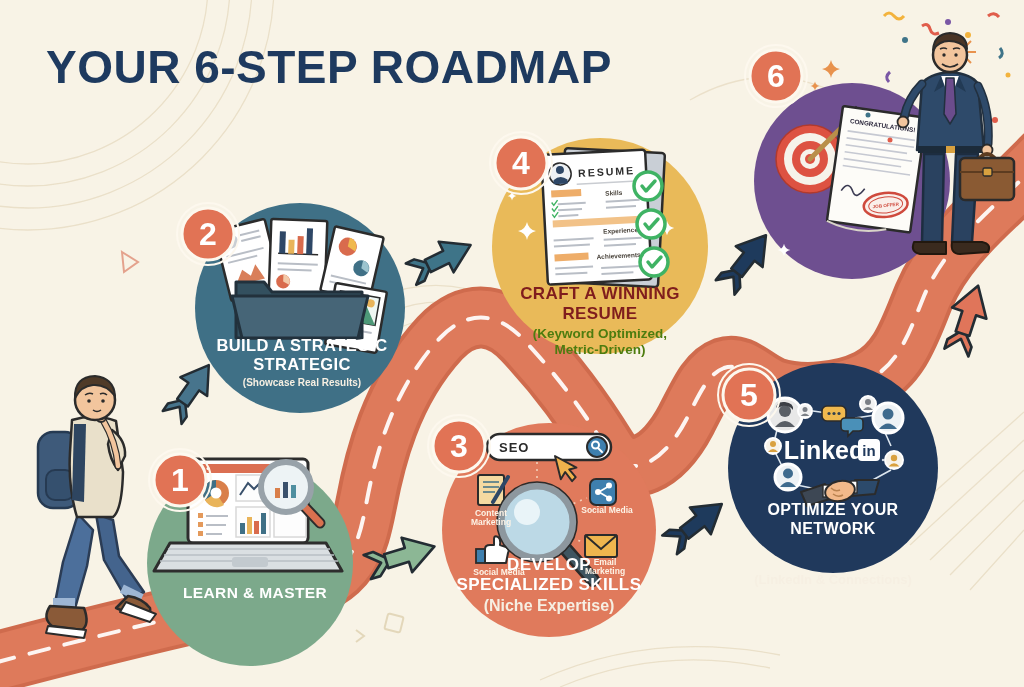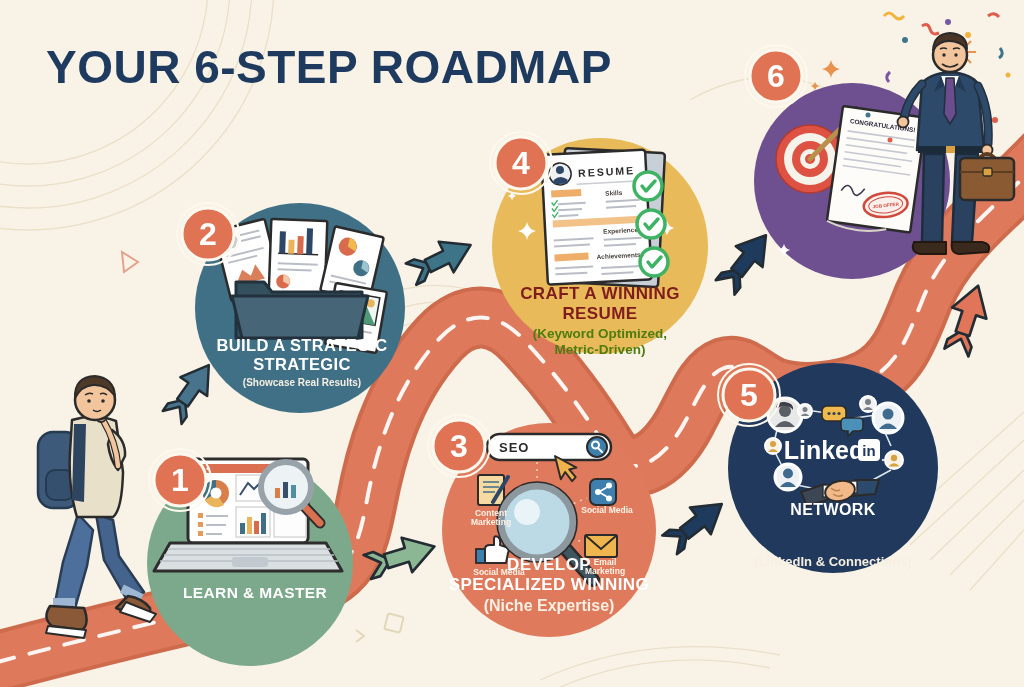--- a/index.html
+++ b/index.html
@@ -477,26 +477,27 @@
 <div class="step-label lab-light s1">
   <div class="t">LEARN &amp; MASTER</div>
 </div>
 <div class="step-label lab-light s2">
   <div class="t">BUILD A STRATEGIC</div>
   <div class="t">STRATEGIC</div>
   <div class="s">(Showcase Real Results)</div>
 </div>
 <div class="step-label lab-light s3">
   <div class="t">DEVELOP</div>
-  <div class="t">SPECIALIZED WINNING</div>
+  <div class="t">SPECIALIZED SKILLS</div>
   <div class="s">(Niche Expertise)</div>
 </div>
 <div class="step-label lab-dark s4">
   <div class="t">CRAFT A WINNING</div>
   <div class="t">RESUME</div>
   <div class="s"><span>(Keyword Optimized,</span><br><span>Metric-Driven)</span></div>
 </div>
 <div class="step-label lab-light s5">
+  <div class="t">OPTIMIZE YOUR</div>
   <div class="t">NETWORK</div>
   <div class="s">(LinkedIn &amp; Connections)</div>
 </div>
 
 </div>
 
 </body></html>

